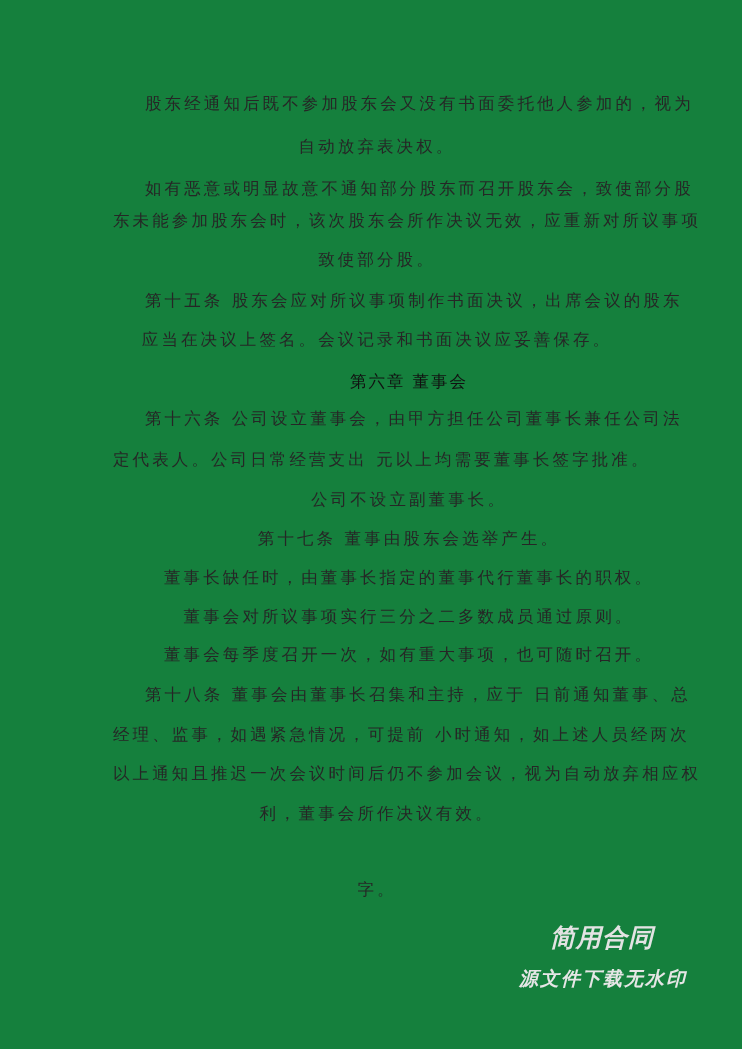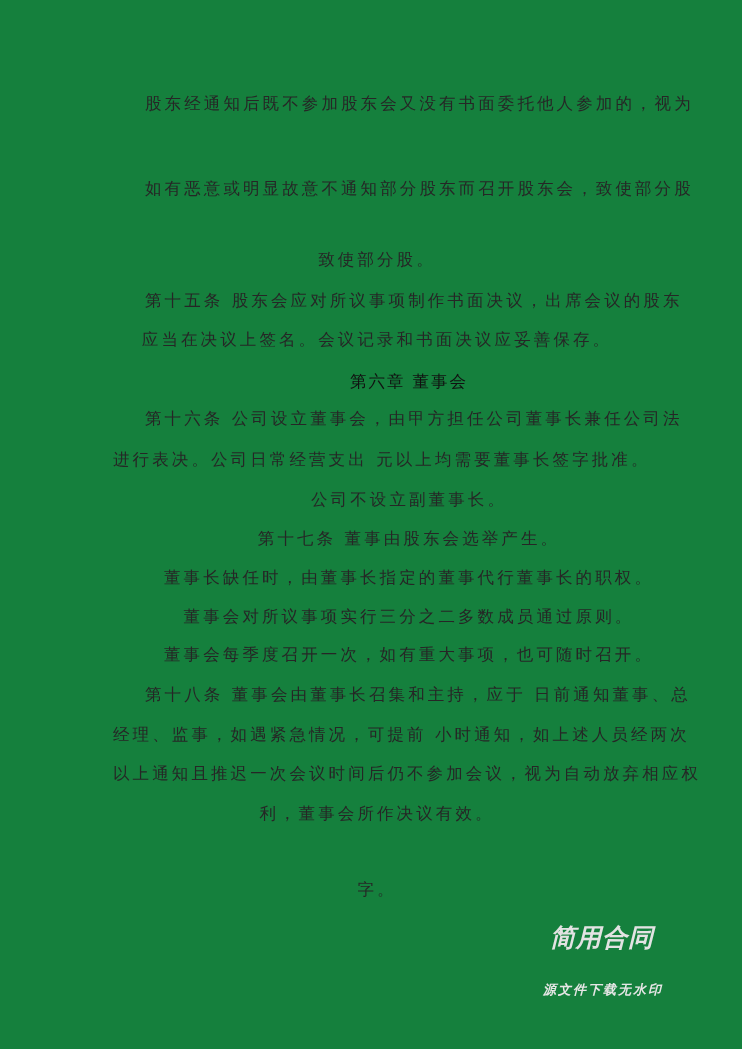--- a/index.html
+++ b/index.html
@@ -53,42 +53,44 @@
       font-size: 25px;
       line-height: 40px;
       letter-spacing: 1px;
       color: #e3e3e3;
       white-space: nowrap;
     }
     .wm-small {
       font-family: "DejaVu Sans", "Liberation Sans", sans-serif;
       font-weight: bold;
       font-style: italic;
-      font-size: 13px;
+      font-size: 19px;
       line-height: 24px;
       letter-spacing: 2px;
       color: #e6e6e6;
       white-space: nowrap;
-      margin-top: 20px;
+      margin-top: 8px;
       margin-left: 2px;
     }
   </style>
 </head>
 <body>
 
 <div class="page">
 
   <div class="line indent" style="top:92px">股东经通知后既不参加股东会又没有书面委托他人参加的，视为</div>
+  <div class="line" style="top:135px">自动放弃表决权。</div>
   <div class="line indent" style="top:177px">如有恶意或明显故意不通知部分股东而召开股东会，致使部分股</div>
+  <div class="line" style="top:209px">东未能参加股东会时，该次股东会所作决议无效，应重新对所议事项</div>
   <div class="line" style="top:248px">致使部分股。</div>
   <div class="line indent" style="top:289px">第十五条 股东会应对所议事项制作书面决议，出席会议的股东</div>
   <div class="line" style="top:328px">应当在决议上签名。会议记录和书面决议应妥善保存。</div>
   <div class="line indent bold" style="top:370px">第六章 董事会</div>
   <div class="line indent" style="top:407px">第十六条 公司设立董事会，由甲方担任公司董事长兼任公司法</div>
-  <div class="line" style="top:448px">进行表决。公司日常经营支出 元以上均需要董事长签字批准。</div>
+  <div class="line" style="top:448px">定代表人。公司日常经营支出 元以上均需要董事长签字批准。</div>
   <div class="line indent" style="top:488px">公司不设立副董事长。</div>
   <div class="line indent" style="top:527px">第十七条 董事由股东会选举产生。</div>
   <div class="line indent" style="top:566px">董事长缺任时，由董事长指定的董事代行董事长的职权。</div>
   <div class="line indent" style="top:605px">董事会对所议事项实行三分之二多数成员通过原则。</div>
   <div class="line indent" style="top:643px">董事会每季度召开一次，如有重大事项，也可随时召开。</div>
   <div class="line indent" style="top:683px">第十八条 董事会由董事长召集和主持，应于 日前通知董事、总</div>
   <div class="line" style="top:723px">经理、监事，如遇紧急情况，可提前 小时通知，如上述人员经两次</div>
   <div class="line" style="top:762px">以上通知且推迟一次会议时间后仍不参加会议，视为自动放弃相应权</div>
   <div class="line" style="top:802px">利，董事会所作决议有效。</div>
   <div class="line" style="top:878px">字。</div>

